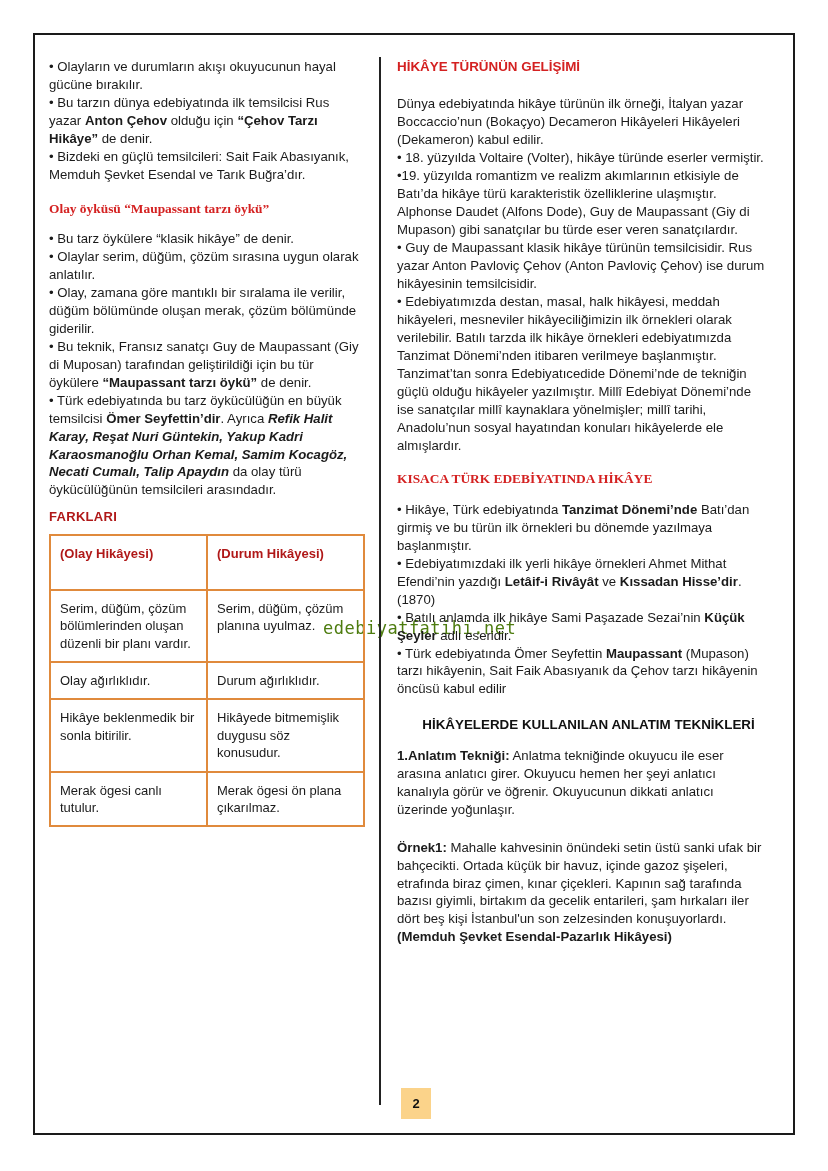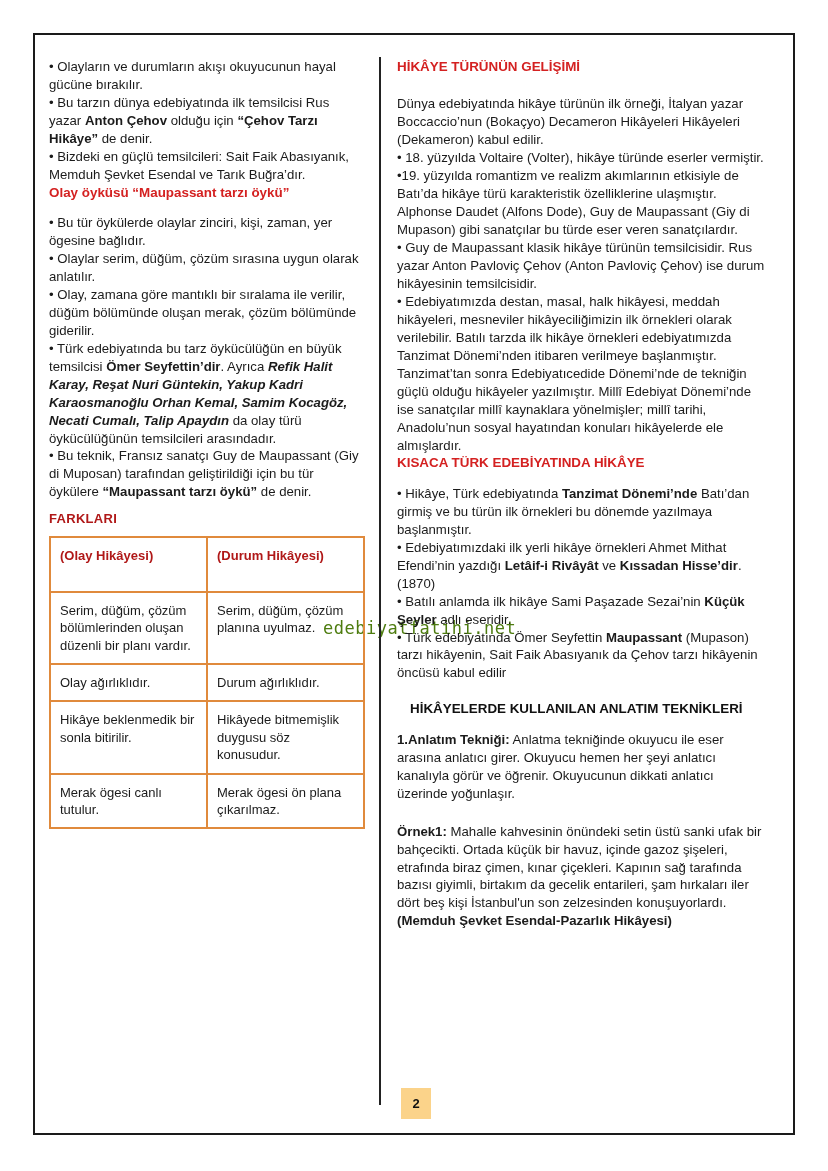--- a/index.html
+++ b/index.html
@@ -64,27 +64,28 @@
   p.gap { margin-top: 20px; }
   .b  { font-weight: bold; }
   .bi { font-weight: bold; font-style: italic; }
   h2.redhead {
     margin: 0;
     font-size: 13.4px;
     font-weight: bold;
     color: #d42121;
     line-height: 1.3;
   }
-  h2.redhead.spaced { margin-bottom: 13px; }
+  h2.redhead.spaced { margin-top: 16px; margin-bottom: 13px; font-family: Liberation Serif, serif; }
   h2.blackhead {
     margin: 18px 0 13px 13px;
     font-size: 13.4px;
     font-weight: bold;
     color: #111111;
     line-height: 1.3;
+    text-align: center;
   }
   .farklari {
     margin: 10px 0 10px 0;
     text-align: left;
     font-size: 13px;
     font-weight: bold;
     color: #b01818;
     letter-spacing: 0.3px;
   }
   table.cmp {
@@ -134,30 +135,30 @@
       <div class="col-left">
 
         <p class="body"><span>• Olayların ve durumların akışı okuyucunun hayal gücüne bırakılır.</span></p>
 
         <p class="body"><span>• Bu tarzın dünya edebiyatında ilk temsilcisi Rus yazar </span><span class="b">Anton Çehov</span><span> olduğu için </span><span class="b">“Çehov Tarzı Hikâye”</span><span> de denir.</span></p>
 
         <p class="body"><span>• Bizdeki en güçlü temsilcileri: Sait Faik Abasıyanık, Memduh Şevket Esendal ve Tarık Buğra’dır.</span></p>
 
         <h2 class="redhead spaced">Olay öyküsü “Maupassant tarzı öykü”</h2>
 
-
-        <p class="body"><span>• Bu tür öykülerde olaylar zinciri, kişi, zaman, yer ögesine bağlıdır.</span></p>
+        <p class="body"><span>• Bu tarz öykülere “klasik hikâye” de denir.</span></p>
+
 
         <p class="body"><span>• Olaylar serim, düğüm, çözüm sırasına uygun olarak anlatılır.</span></p>
 
         <p class="body"><span>• Olay, zamana göre mantıklı bir sıralama ile verilir, düğüm bölümünde oluşan merak, çözüm bölümünde giderilir.</span></p>
 
+        <p class="body"><span>• Bu teknik, Fransız sanatçı Guy de Maupassant (Giy di Muposan) tarafından geliştirildiği için bu tür öykülere </span><span class="b">“Maupassant tarzı öykü”</span><span> de denir.</span></p>
+
         <p class="body"><span>• Türk edebiyatında bu tarz öykücülüğün en büyük temsilcisi </span><span class="b">Ömer Seyfettin’dir</span><span>. Ayrıca </span><span class="bi">Refik Halit Karay, Reşat Nuri Güntekin, Yakup Kadri Karaosmanoğlu Orhan Kemal, Samim Kocagöz, Necati Cumalı, Talip Apaydın</span><span> da olay türü öykücülüğünün temsilcileri arasındadır.</span></p>
-
-        <p class="body"><span>• Bu teknik, Fransız sanatçı Guy de Maupassant (Giy di Muposan) tarafından geliştirildiği için bu tür öykülere </span><span class="b">“Maupassant tarzı öykü”</span><span> de denir.</span></p>
 
         <div class="farklari">FARKLARI</div>
 
         <table class="cmp">
           <tbody>
               <tr>
             <td class="hdr c0">(Olay Hikâyesi)</td>
             <td class="hdr">(Durum Hikâyesi)</td>
           </tr>
           <tr>

